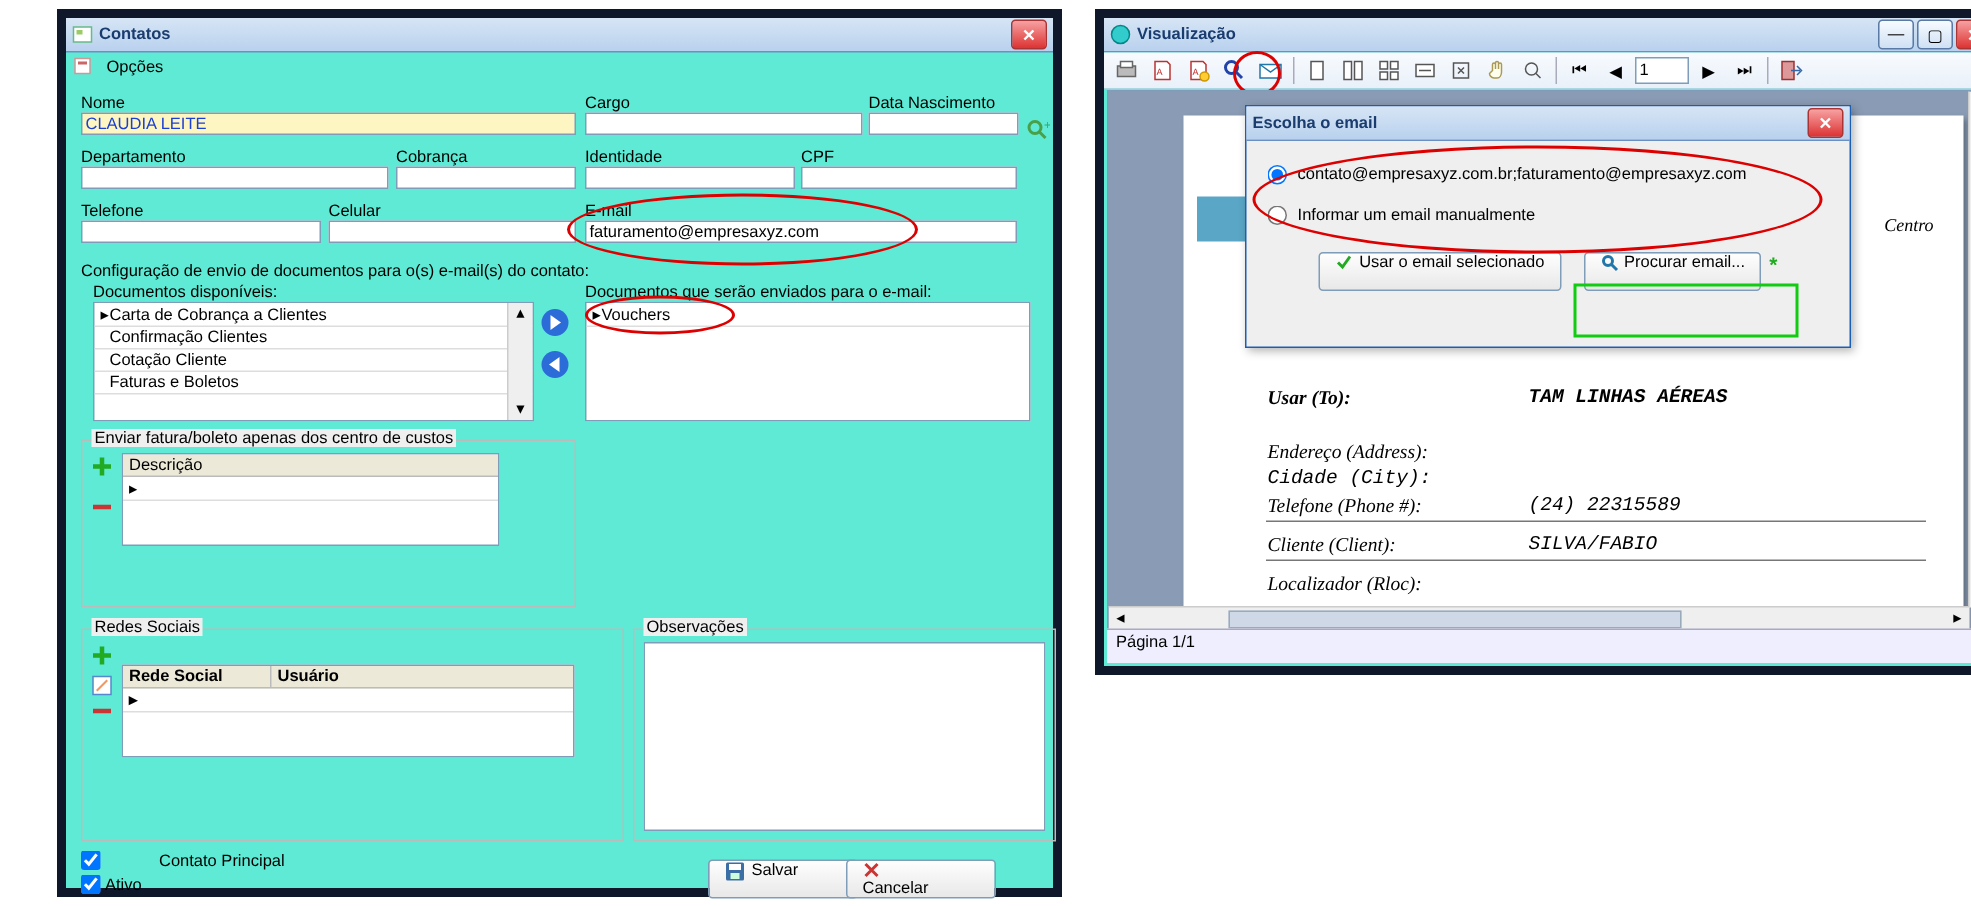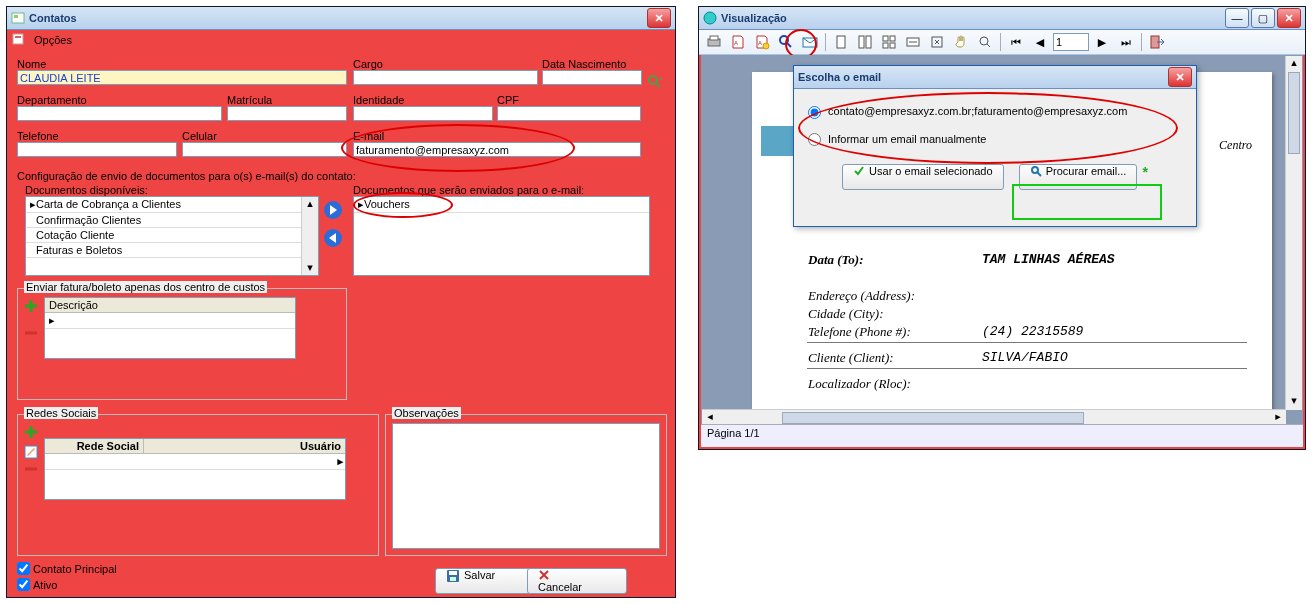--- a/index.html
+++ b/index.html
@@ -1,16 +1,16 @@
 <!DOCTYPE html>
 <html><head>
 <meta charset="utf-8">
 <style>
   body{margin:0;background:#fff;font-family:Tahoma,Verdana,sans-serif;font-size:11px;color:#000;width:1314px;height:604px;position:relative;}
-  .win{position:absolute;background:#ef4444;border:1px solid #0f172a;box-sizing:border-box;}
+  .win{position:absolute;background:#5eead4;border:6px solid #0f172a;box-sizing:border-box;margin-left:32px;}
   .titlebar{height:22px;background:linear-gradient(#d6e5f5,#b9d1ee);display:flex;align-items:center;padding:0 4px;border-bottom:1px solid #6a8fc1;}
   .titlebar .t-icon{width:14px;height:14px;margin-right:4px;}
   .titlebar .t-title{flex:1;font-weight:bold;color:#1a3c6e;}
   .winbtn{width:22px;height:18px;border:1px solid #5a7aa5;margin-left:2px;display:flex;align-items:center;justify-content:center;border-radius:3px;background:linear-gradient(#f7fbff,#cfe0f4);cursor:default;}
   .winbtn.close{background:linear-gradient(#f7a1a1,#d33);color:#fff;font-weight:bold;border-color:#a33;}
   .inner{position:relative;padding:0;}
   .menubar{height:20px;display:flex;padding:2px 4px;}
   .menubar .mi{padding:2px 6px;}
   .field{display:flex;flex-direction:column;}
   .field label{color:#000;margin-bottom:0;}
@@ -78,21 +78,21 @@
           <line x1="9" y1="9" x2="13" y2="13" stroke="#48a048" stroke-width="2"></line>
           <text x="12" y="7" font-size="8" fill="#3a7">+</text>
         </svg>
     </span>
 
     <div style="position:absolute;left:10px;top:40px;width:205px;" class="field">
       <label>Departamento</label>
       <input class="text" style="">
     </div>
     <div style="position:absolute;left:220px;top:40px;width:120px;" class="field">
-      <label>Matrícula</label>
+      <label>Cobrança</label>
       <input class="text" style="">
     </div>
     <div style="position:absolute;left:346px;top:40px;width:140px;" class="field">
       <label>Identidade</label>
       <input class="text" style="">
     </div>
     <div style="position:absolute;left:490px;top:40px;width:144px;" class="field">
       <label>CPF</label>
       <input class="text" style="">
     </div>
@@ -155,21 +155,21 @@
         <svg width="14" height="8">
             <path d="M1 4 h12" stroke="#c33" stroke-width="3"></path>
           </svg>
       </div>
       <div class="list" style="position:absolute;left:26px;top:8px;width:250px;height:60px;">
         <div style="background:#ece9d8;border-bottom:1px solid #bbb;padding:1px 4px;">Descrição</div>
         <div class="row"><span class="cursor">▸</span></div>
       </div>
     </div>
 
-    <div class="grp" style="left:10px;top:360px;width:360px;height:140px;text-align:right;">
+    <div class="grp" style="left:10px;top:360px;width:360px;height:140px;">
       <div class="grphdr">Redes Sociais</div>
       <div style="position:absolute;left:6px;top:10px;">
         <svg width="14" height="14">
             <path d="M7 1 v12 M1 7 h12" stroke="#2a2" stroke-width="3"></path>
           </svg>
       </div>
       <div style="position:absolute;left:6px;top:30px;">
         <svg width="14" height="14">
             <rect x="1" y="1" width="12" height="12" fill="#fff" stroke="#58c"></rect>
             <path d="M3 10 l7-7 l1 1 l-7 7 z" fill="#e96"></path>
@@ -187,21 +187,21 @@
         </div>
         <div class="row"><span class="cursor">▸</span></div>
       </div>
     </div>
 
     <div class="grp" style="left:378px;top:360px;width:280px;height:140px;">
       <div class="grphdr">Observações</div>
       <div class="list" style="position:absolute;left:6px;top:8px;right:6px;bottom:6px;"></div>
     </div>
 
-    <label class="chk" style="position:absolute;left:10px;top:508px;">
+    <label class="chk" style="position:absolute;left:10px;top:508px;gap:36px;">
       <input type="checkbox" checked="" style="">
         <span>Contato Principal</span>
     </label>
     <label class="chk" style="position:absolute;left:10px;top:524px;">
       <input type="checkbox" checked="" style="">
         <span>Ativo</span>
     </label>
 
     <div class="btn" style="position:absolute;left:428px;top:514px;width:78px;">
       <svg width="14" height="14" style="margin-right:4px;">
@@ -322,25 +322,25 @@
         </svg>
       </div>
   </div>
   <div class="ellipse" style="left:86px;top:22px;width:28px;height:26px;"></div>
 
   <div style="position:absolute;left:2px;top:48px;right:2px;bottom:22px;background:#8a9cb5;border:1px solid #7f9db9;overflow:hidden;">
 
     <div style="position:absolute;left:50px;top:16px;width:520px;height:360px;background:#fff;box-shadow:2px 2px 4px rgba(0,0,0,.3);">
       <div style="position:absolute;right:20px;top:66px;font-style:italic;font-family:Georgia,serif;font-size:12px;">Centro</div>
 
-      <div style="position:absolute;left:56px;top:180px;font-family:Georgia,serif;font-style:italic;font-weight:bold;font-size:13px;">Data (To):</div>
+      <div style="position:absolute;left:56px;top:180px;font-family:Georgia,serif;font-style:italic;font-weight:bold;font-size:13px;">Usar (To):</div>
       <div style="position:absolute;left:230px;top:180px;font-family:'Courier New',monospace;font-style:italic;font-weight:bold;font-size:13px;">TAM LINHAS AÉREAS</div>
 
       <div style="position:absolute;left:56px;top:216px;font-family:Georgia,serif;font-style:italic;font-size:13px;">Endereço (Address):</div>
-      <div style="position:absolute;left:56px;top:234px;font-family:Liberation Serif, serif;font-style:italic;font-size:13px;">Cidade (City):</div>
+      <div style="position:absolute;left:56px;top:234px;font-family:Liberation Mono, monospace;font-style:italic;font-size:13px;">Cidade (City):</div>
       <div style="position:absolute;left:56px;top:252px;font-family:Georgia,serif;font-style:italic;font-size:13px;">Telefone (Phone #):</div>
       <div style="position:absolute;left:230px;top:252px;font-family:'Courier New',monospace;font-style:italic;font-size:13px;">(24) 22315589</div>
       <div style="position:absolute;left:55px;top:270px;right:25px;border-top:1px solid #777;"></div>
 
       <div style="position:absolute;left:56px;top:278px;font-family:Georgia,serif;font-style:italic;font-size:13px;">Cliente (Client):</div>
       <div style="position:absolute;left:230px;top:278px;font-family:'Courier New',monospace;font-style:italic;font-size:13px;">SILVA/FABIO</div>
       <div style="position:absolute;left:55px;top:296px;right:25px;border-top:1px solid #777;"></div>
 
       <div style="position:absolute;left:56px;top:304px;font-family:Georgia,serif;font-style:italic;font-size:13px;">Localizador (Rloc):</div>
     </div>

